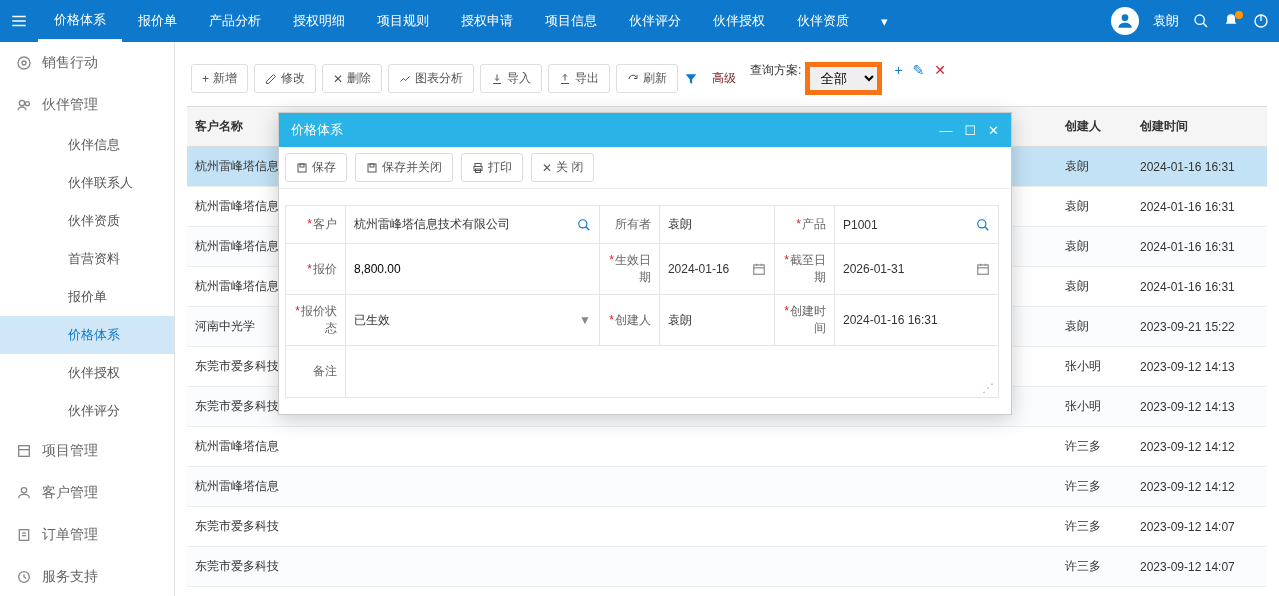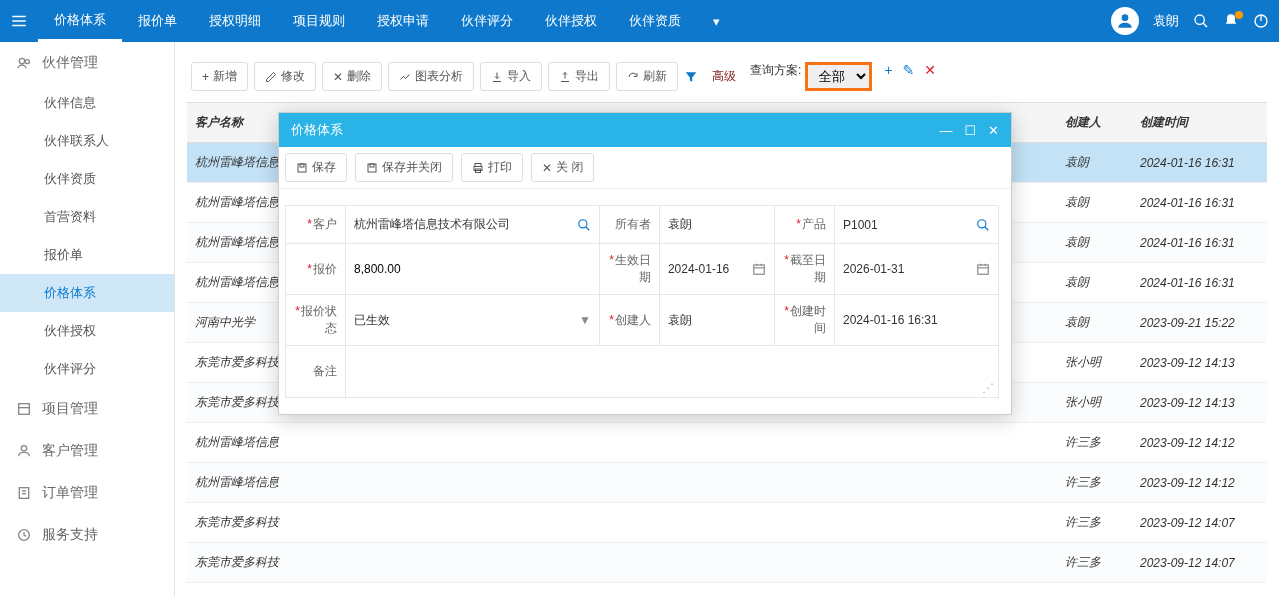--- a/index.html
+++ b/index.html
@@ -16,39 +16,39 @@
     .top-tab.active { border-bottom: 3px solid #fff; }
     .top-right { margin-left: auto; display: flex; align-items: center; gap: 14px; }
     .avatar { width: 28px; height: 28px; border-radius: 50%; background: #fff; display: flex; align-items: center; justify-content: center; }
     .username { font-size: 13px; }
     .icon-btn { cursor: pointer; position: relative; }
     .notif-dot { position: absolute; top: -2px; right: -4px; width: 8px; height: 8px; background: #ff9800; border-radius: 50%; }
     
     
     .sidebar { position: absolute; left: 0; top: 42px; bottom: 0; width: 175px; background: #fff; border-right: 1px solid #e0e0e0; overflow-y: auto; }
     .side-item { padding: 12px 16px; display: flex; align-items: center; gap: 10px; cursor: pointer; color: #666; font-size: 14px; }
-    .side-sub { padding: 10px 16px 10px 44px; cursor: pointer; color: #555; font-size: 13px; }
+    .side-sub { padding: 10px 16px 10px 68px; cursor: pointer; color: #555; font-size: 13px; }
     .side-sub.active { background: #d0e7f7; color: #0e79cc; }
     
     
     .main { position: absolute; left: 175px; top: 42px; right: 0; bottom: 0; background: #fff; padding: 10px 12px; }
     
     
     .toolbar { display: flex; align-items: center; gap: 6px; padding: 10px 4px; border-bottom: 1px solid transparent; }
     .tool-btn { padding: 5px 10px; border: 1px solid #ddd; border-radius: 3px; background: #fff; cursor: pointer; display: flex; align-items: center; gap: 4px; font-size: 12px; color: #555; }
     .search-box { margin-left: auto; padding: 4px 8px; display: flex; align-items: center; gap: 4px; color: #999; width: 150px; }
     .search-box input { border: none; outline: none; flex: 1; font-size: 12px; }
     .filter-adv { color: #7f1d1d; cursor: pointer; margin: 0 8px; }
     .scheme { display: flex; align-items: flex-start; gap: 4px; }
-    .scheme select { padding: 3px 8px 3px 6px; border: 3px solid #f97316; }
+    .scheme select { padding: 3px 14px 3px 6px; border: 5px solid #f97316; }
     .scheme-icons { display: flex; gap: 10px; margin-left: 8px; }
     .scheme-icons span { cursor: pointer; font-size: 14px; }
     
     
-    .table-wrap { border-top: 1px solid #ddd; font-style: italic; }
+    .table-wrap { border-top: 1px solid #ddd; }
     .table-head { display: flex; background: #f5f5f5; border-bottom: 1px solid #ddd; font-weight: bold; color: #333; }
     .table-row { display: flex; border-bottom: 1px solid #eee; align-items: center; }
     .table-row:nth-child(odd) { background: #fafcfe; }
     .table-row.sel { background: #c3e2f6 !important; }
     .cell { padding: 11px 8px; overflow: hidden; text-overflow: ellipsis; white-space: nowrap; font-size: 12px; }
     .c-name { width: 110px; }
     .c-type { width: 75px; }
     .c-status { width: 70px; }
     .c-owner { width: 75px; }
     .c-prod { width: 85px; }
@@ -89,23 +89,25 @@
   <span class="menu-toggle">
     <svg width="18" height="18" viewBox="0 0 24 24" fill="none" stroke="#fff" stroke-width="2">
         <line x1="3" y1="6" x2="21" y2="6"></line>
         <line x1="3" y1="12" x2="21" y2="12"></line>
         <line x1="3" y1="18" x2="21" y2="18"></line>
       </svg>
   </span>
   <div class="top-tabs" id="top-tabs">
       <div class="top-tab active">价格体系</div>
       <div class="top-tab">报价单</div>
+      <div class="top-tab">产品分析</div>
       <div class="top-tab">授权明细</div>
       <div class="top-tab">项目规则</div>
       <div class="top-tab">授权申请</div>
+      <div class="top-tab">项目信息</div>
       <div class="top-tab">伙伴评分</div>
       <div class="top-tab">伙伴授权</div>
       <div class="top-tab">伙伴资质</div>
     </div>
   <span class="top-tab">▾</span>
   <div class="top-right">
     <div class="avatar">
       <svg width="20" height="20" viewBox="0 0 24 24" fill="#0e79cc">
           <circle cx="12" cy="8" r="4"></circle>
           <path d="M4 20c0-4 4-6 8-6s8 2 8 6"></path>
@@ -127,20 +129,29 @@
     <span class="icon-btn">
       <svg width="16" height="16" viewBox="0 0 24 24" fill="none" stroke="#fff" stroke-width="2">
           <circle cx="12" cy="12" r="9"></circle>
           <line x1="12" y1="3" x2="12" y2="12"></line>
         </svg>
     </span>
   </div>
 </div>
 
 <div class="sidebar" id="sidebar">
+    <div class="side-item">
+      <span>
+        <svg width="16" height="16" viewBox="0 0 24 24" fill="none" stroke="#888" stroke-width="2">
+          <circle cx="12" cy="12" r="9"></circle>
+          <circle cx="12" cy="12" r="3"></circle>
+        </svg>
+      </span>
+      <span>销售行动</span>
+    </div>
     <div class="side-item">
       <span>
         <svg width="16" height="16" viewBox="0 0 24 24" fill="none" stroke="#888" stroke-width="2">
           <circle cx="9" cy="9" r="4"></circle>
           <circle cx="17" cy="10" r="3"></circle>
           <path d="M3 20c0-3 3-5 6-5s6 2 6 5"></path>
         </svg>
       </span>
       <span>伙伴管理</span>
     </div>

